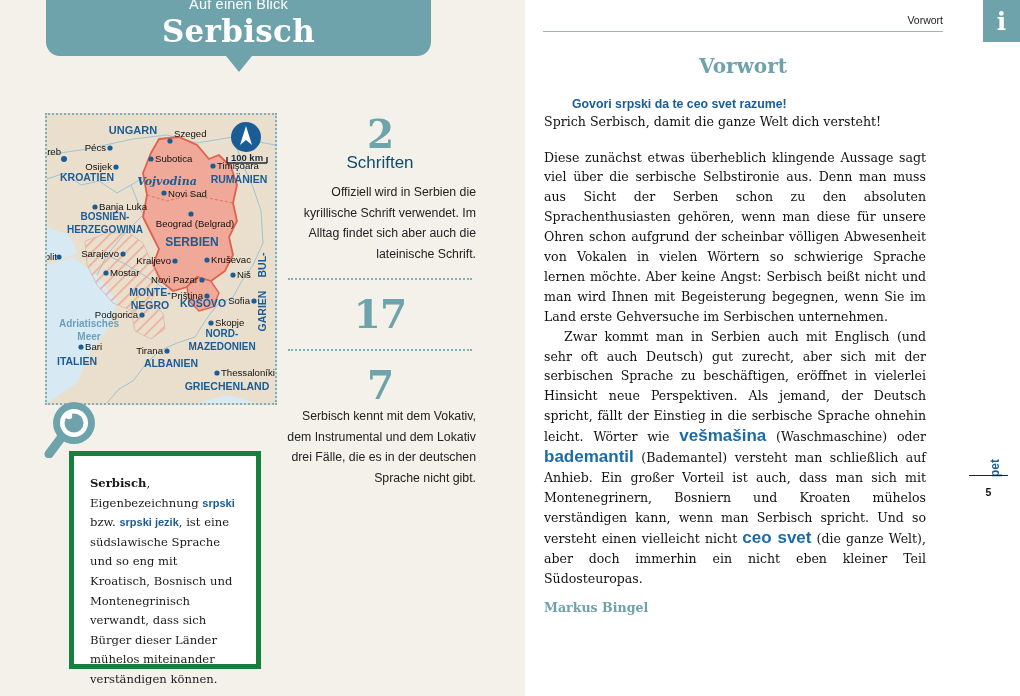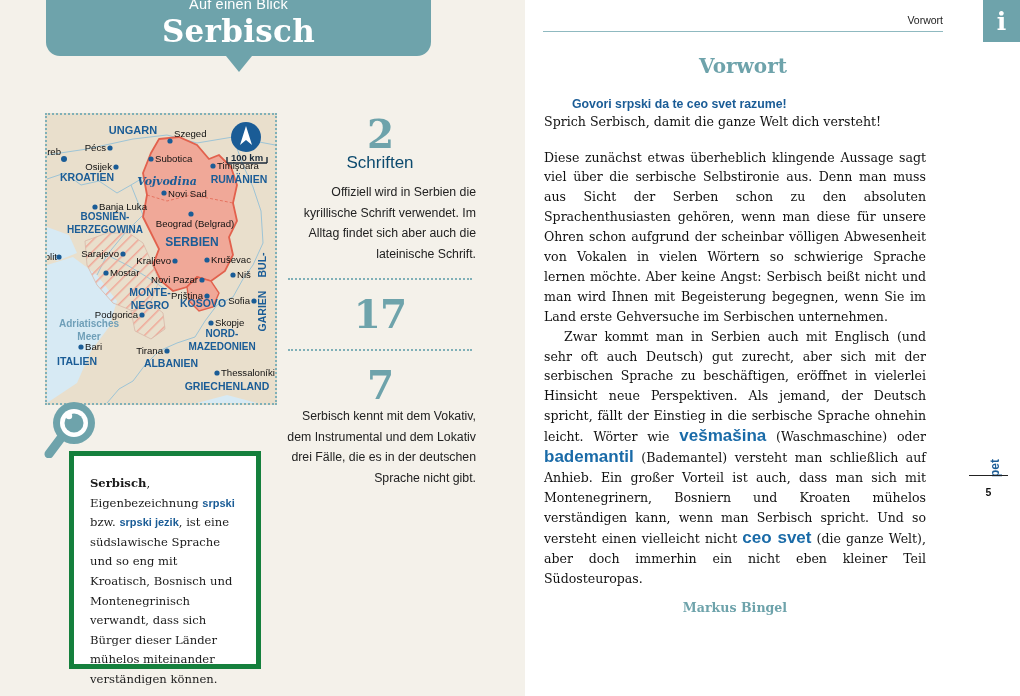--- a/index.html
+++ b/index.html
@@ -183,21 +183,21 @@
     font-size: 12.55px;
     line-height: 19.9px;
     color: #111111;
     text-align: justify;
     hyphens: manual;
   }
   .body-p.indent { text-indent: 20px; }
   .kw { color: #1a6ba8; font-family:"Liberation Sans",sans-serif; font-weight:bold; font-size:17px; }
   #signature {
     margin-top: 12px;
-    text-align: center;
+    text-align: left;
     font-family: "DejaVu Serif", serif;
     font-weight: bold;
     font-size: 12.6px;
     color: #6ea3ab;
   }
   #side-tag {
     position: absolute;
     right: 18px; bottom: 53px;
     color: #1a5c96;
     font-family: "Liberation Sans", sans-serif;

